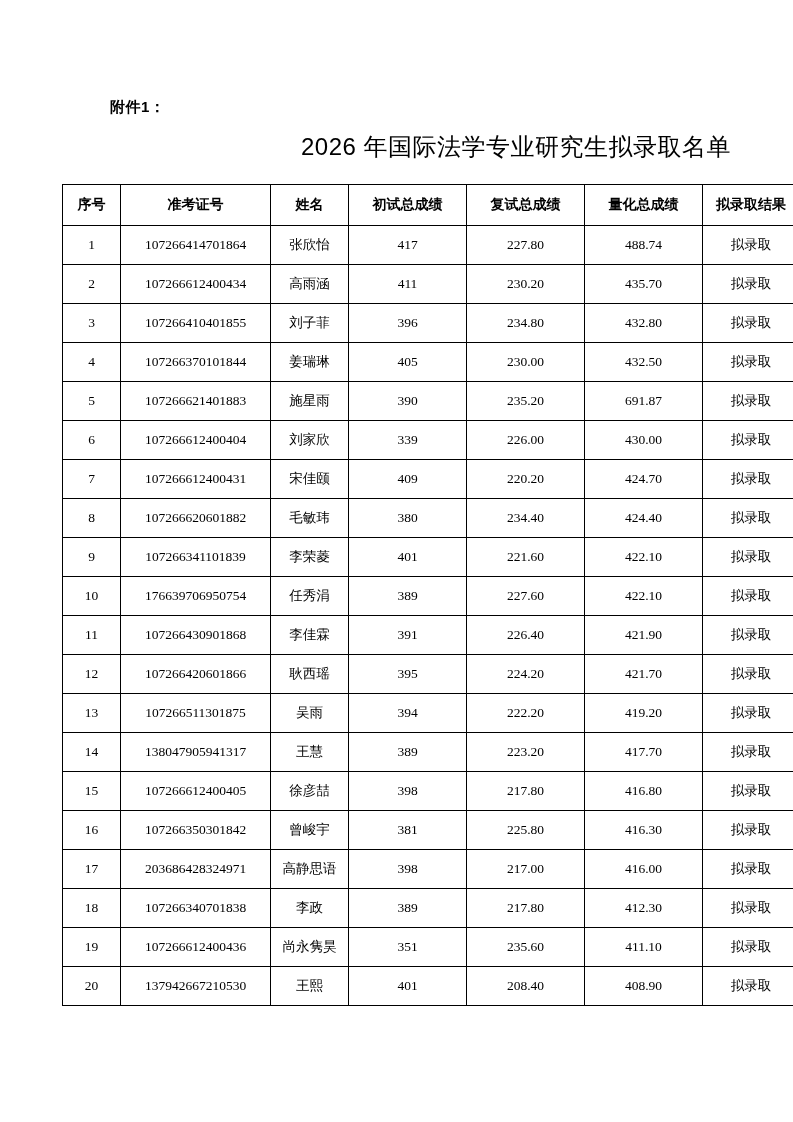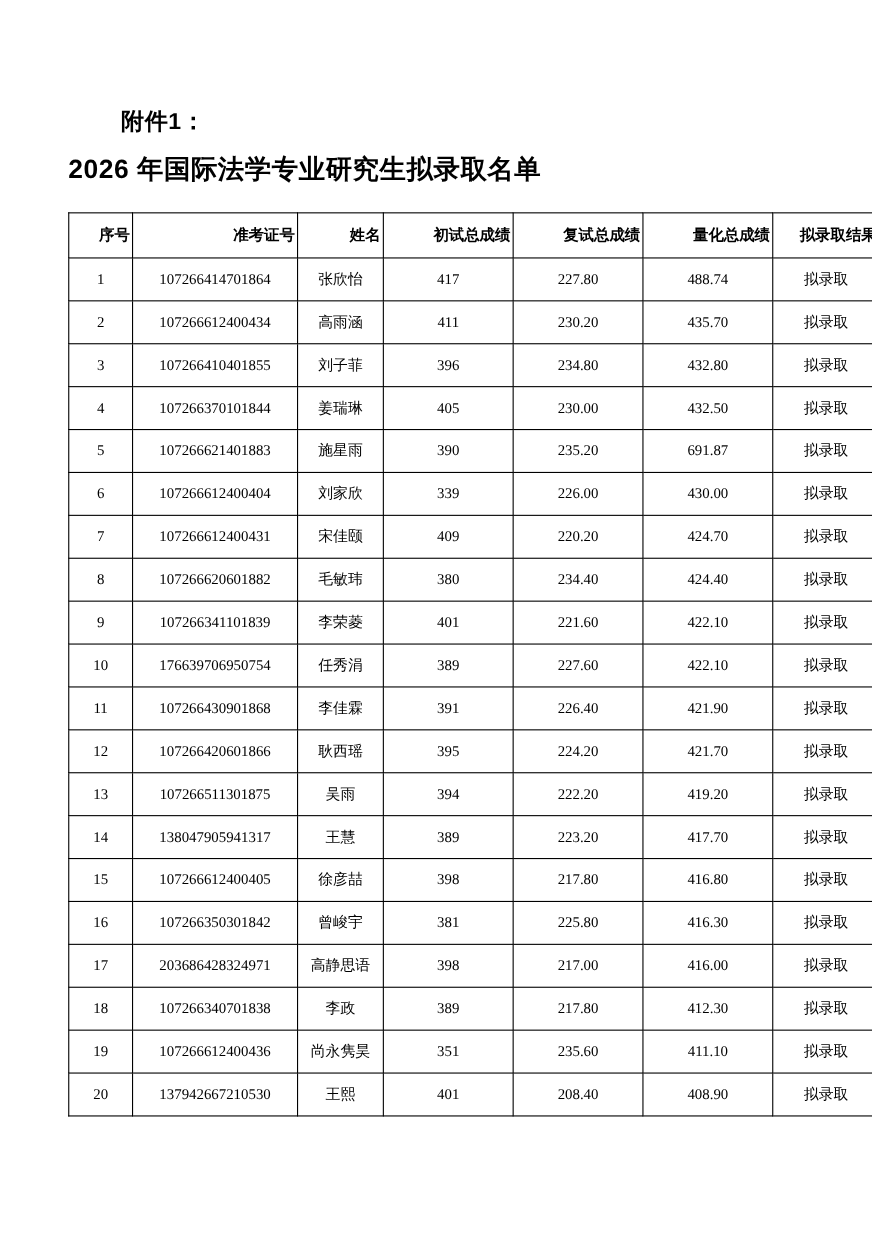--- a/index.html
+++ b/index.html
@@ -17,29 +17,29 @@
   }
   .page {
     width: 793px;
     height: 1122px;
     box-sizing: border-box;
     padding: 96px 62px 0 62px;
   }
   .attachment-label {
     font-family: "Liberation Sans", sans-serif;
     font-weight: bold;
-    font-size: 21px;
+    font-size: 15px;
     letter-spacing: 0.5px;
     margin: 0 0 4px 48px;
     line-height: 1.4;
   }
   .doc-title {
-    text-align: left;
+    text-align: right;
     font-family: "Liberation Sans", sans-serif;
-    font-weight: bold;
+    font-weight: normal;
     font-size: 24px;
     letter-spacing: 0.5px;
     margin: 14px 0 22px 0;
     line-height: 1.3;
   }
   table.roster {
     border-collapse: collapse;
     width: 669px;
     margin: 0 auto;
     table-layout: fixed;
@@ -51,21 +51,20 @@
     vertical-align: middle;
     height: 38px;
     font-size: 13.5px;
     padding: 0 2px;
   }
   table.roster thead th {
     font-family: Liberation Sans, sans-serif;
     font-weight: bold;
     font-size: 14px;
     height: 40px;
-    text-align: right;
   }
   table.roster tbody td {
     font-family: "Liberation Serif", "DejaVu Serif", serif;
   }
   td.col-name, td.col-result {
     font-family: "Liberation Sans", sans-serif;
     font-size: 13.5px;
   }
   col.c-index    { width: 58px; }
   col.c-ticket   { width: 150px; }

